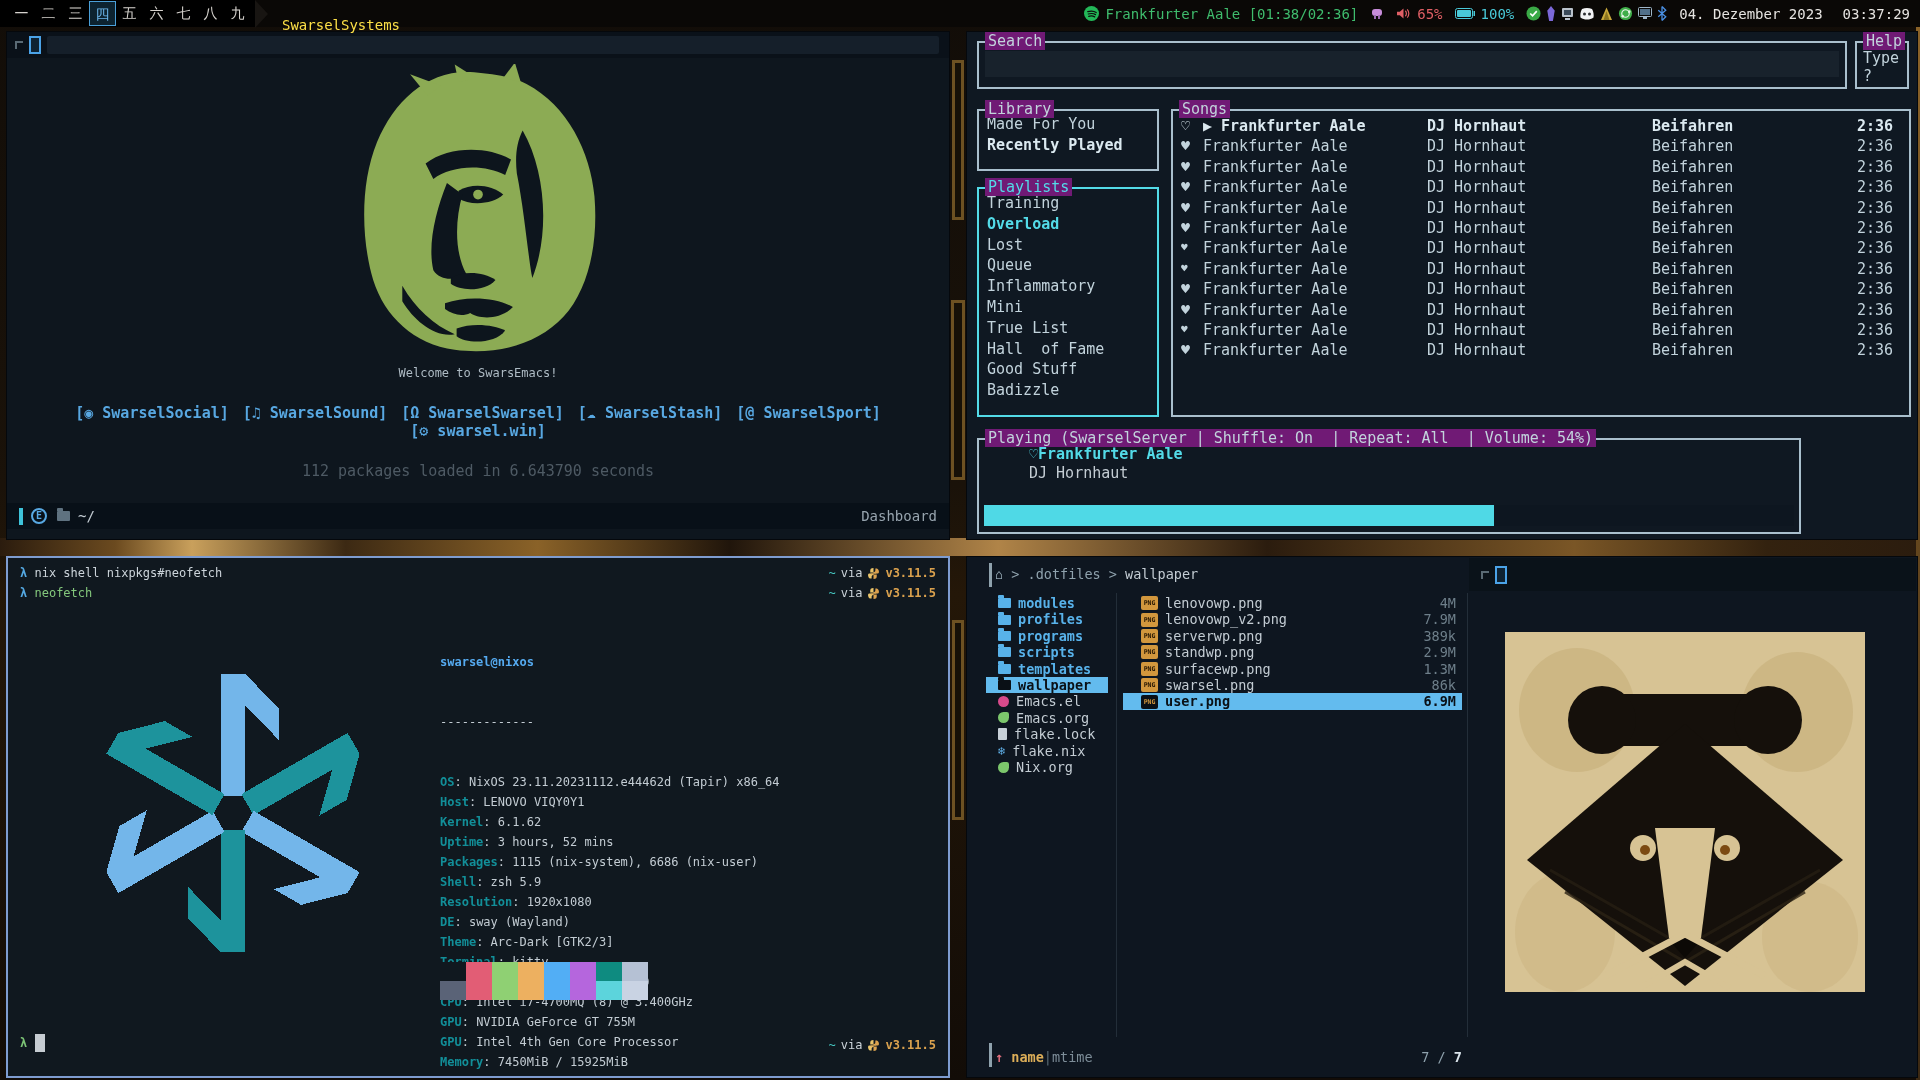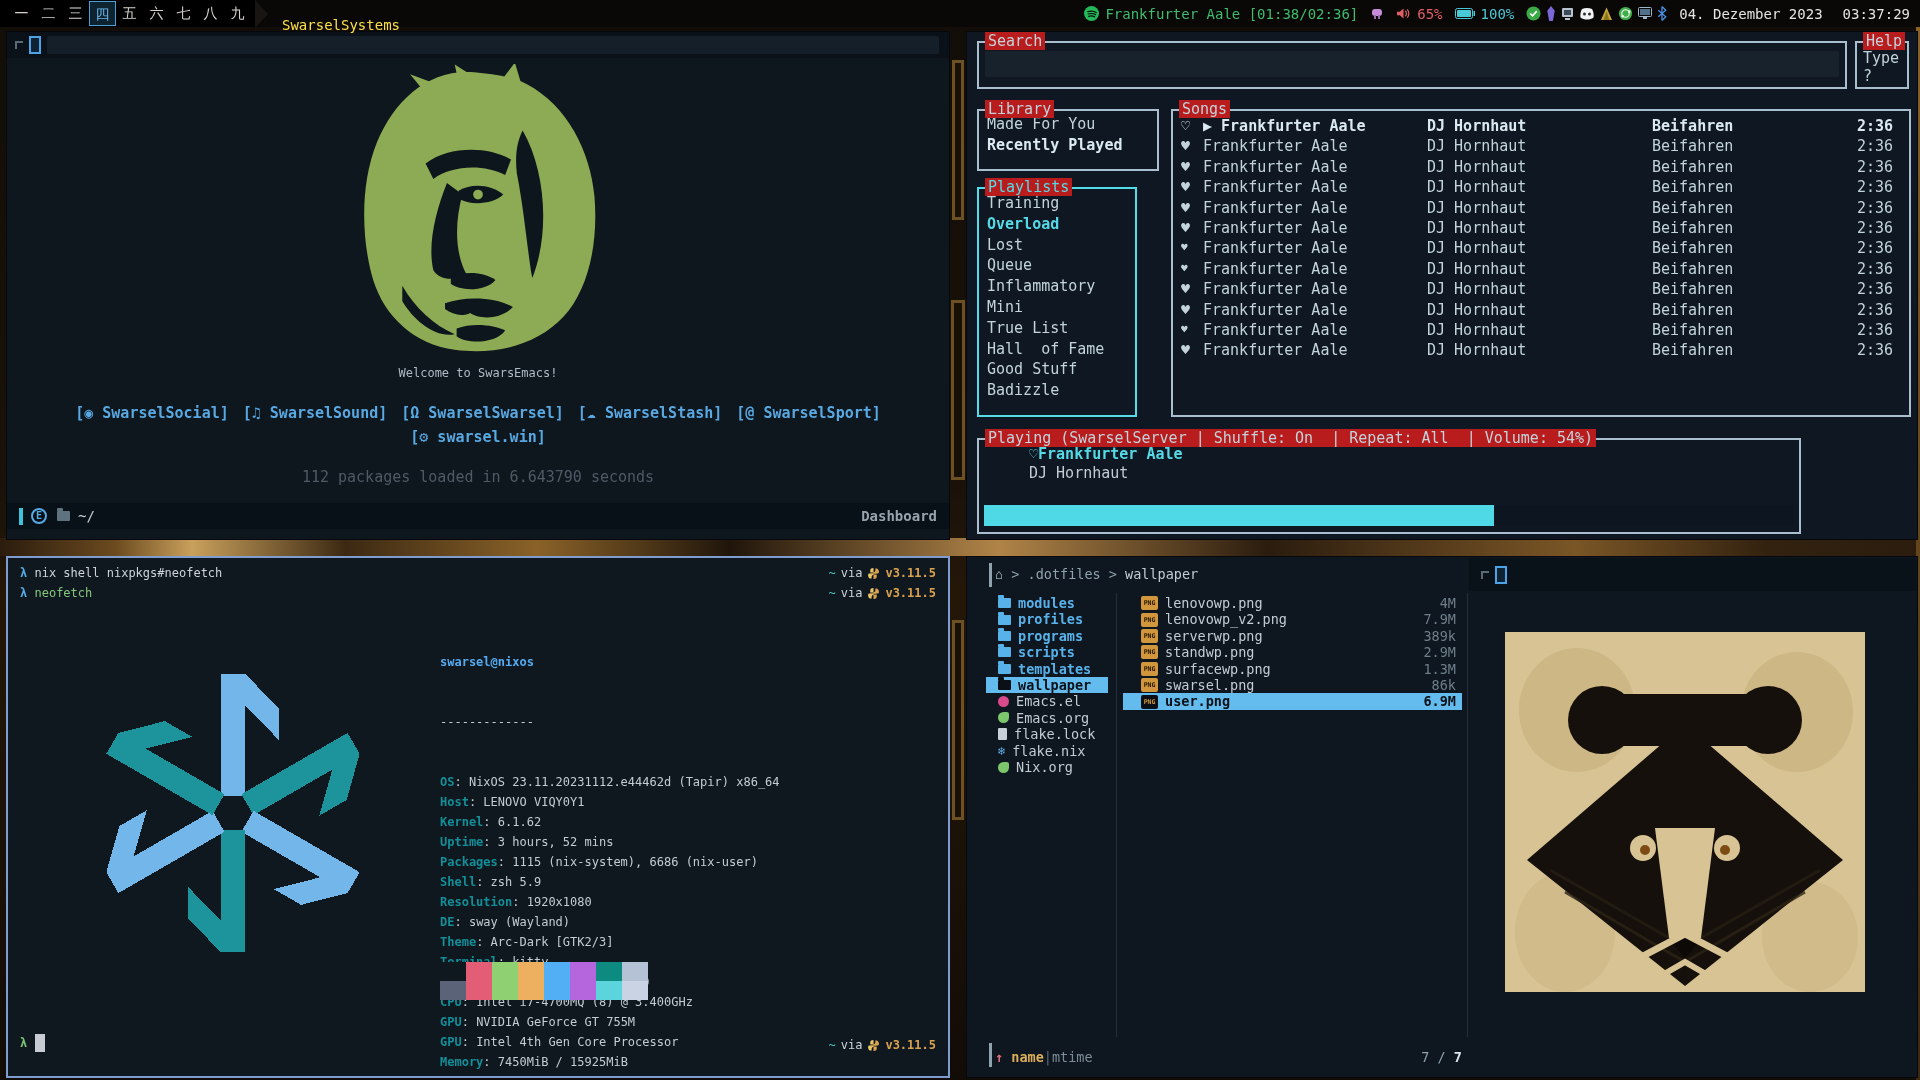--- a/index.html
+++ b/index.html
@@ -37,48 +37,48 @@
   
   .win-emacs{left:6px;top:31px;width:944px;height:509px;background:#0e161e;}
   .tabbar{height:26px;background:#0a1119;display:flex;align-items:center;padding:0 10px 0 8px;gap:6px;}
   .corner-glyph{width:8px;height:8px;border-left:2px solid #5a6a74;border-top:2px solid #5a6a74;}
   .tab-rect{width:12px;height:18px;border:2px solid #4ba3e8;background:#0e2232;}
   .tab-ghost{flex:1;height:18px;background:#151f2a;border-radius:2px;}
   .dash-body{position:relative;height:calc(100% - 26px);text-align:center;color:#b6c2ca;}
   .dash-logo{margin-top:6px;}
   .dash-welcome{font-size:12px;color:#aebbc4;margin-top:2px;}
   .dash-btn-row{margin-top:24px;font-size:15px;}
-  .dash-btn-row.second{margin-top:6px;}
+  .dash-btn-row.second{margin-top:0;}
   .dash-btn{color:#58a8e2;font-weight:bold;margin:0 7px;white-space:pre;cursor:pointer;}
   .dash-load{margin-top:22px;font-size:15px;color:#4e5a64;}
   .modeline{position:absolute;left:0;right:0;bottom:10px;height:26px;background:#081018;
     display:flex;align-items:center;padding:0 12px;gap:8px;font-size:14px;}
   .ml-accent{width:4px;height:17px;background:#3ec3da;}
   .ml-emacs{width:16px;height:16px;border:2px solid #58a8e2;border-radius:50%;color:#58a8e2;
     font-size:10px;font-weight:bold;line-height:12px;text-align:center;}
   .ml-folder{width:13px;height:10px;background:#5f7280;border-radius:1px;position:relative;margin-left:2px;}
   .ml-folder::before{content:"";position:absolute;left:0;top:-3px;width:6px;height:3px;background:#5f7280;border-radius:1px 1px 0 0;}
   .ml-path{color:#c3ccd3;}
-  .ml-mode{margin-left:auto;font-weight:bold;color:#97a4ae;}
+  .ml-mode{margin-left:auto;font-weight:normal;color:#97a4ae;}
 
   
   .win-music{left:966px;top:31px;width:952px;height:509px;background:#0f1822;font-size:15px;color:#c2d3dc;}
   .tui-box{position:absolute;border:2px solid #a9bfcd;}
   .tui-box.cyan{border-color:#53dbe8;}
-  .box-label{position:absolute;top:-11px;left:6px;background:#b91c1c;padding:0 3px;color:#c2d3dc;font-size:15px;white-space:pre;}
+  .box-label{position:absolute;top:-11px;left:6px;background:#701a75;padding:0 3px;color:#c2d3dc;font-size:15px;white-space:pre;}
   .tui-box.cyan>.box-label{color:#53dbe8;}
   .search-box{left:10px;top:9px;width:870px;height:48px;}
   .search-input{position:absolute;left:6px;top:8px;right:6px;height:26px;background:#18222c;}
   .help-box{left:888px;top:9px;width:54px;height:48px;}
   .help-text{padding:6px 6px;color:#c2d3dc;}
   .library-box{left:10px;top:77px;width:182px;height:62px;}
   .pl-list{padding:3px 8px;line-height:21px;}
   .pl-item{white-space:pre;cursor:pointer;}
   .pl-item.bold{font-weight:bold;color:#dbe9f0;}
-  .playlists-box{left:10px;top:155px;width:160px;height:230px;}
+  .playlists-box{left:10px;top:155px;width:182px;height:230px;}
   .playlists-box .pl-list{line-height:20.8px;padding-top:4px;}
   .pl-item.active{color:#53dbe8;font-weight:bold;}
   .songs-box{left:204px;top:77px;width:740px;height:308px;}
   .songs-table{padding:5px 0 0 8px;}
   .song-row{display:grid;grid-template-columns:22px 224px 225px 202px 1fr;line-height:20.4px;height:20.4px;
     white-space:pre;cursor:pointer;}
   .song-row .len{text-align:right;padding-right:16px;}
   .song-row.header .len{text-align:right;padding-right:14px;}
   .song-row.current{font-weight:bold;color:#dbe9f0;}
   .fav.sm{font-size:11px;}

